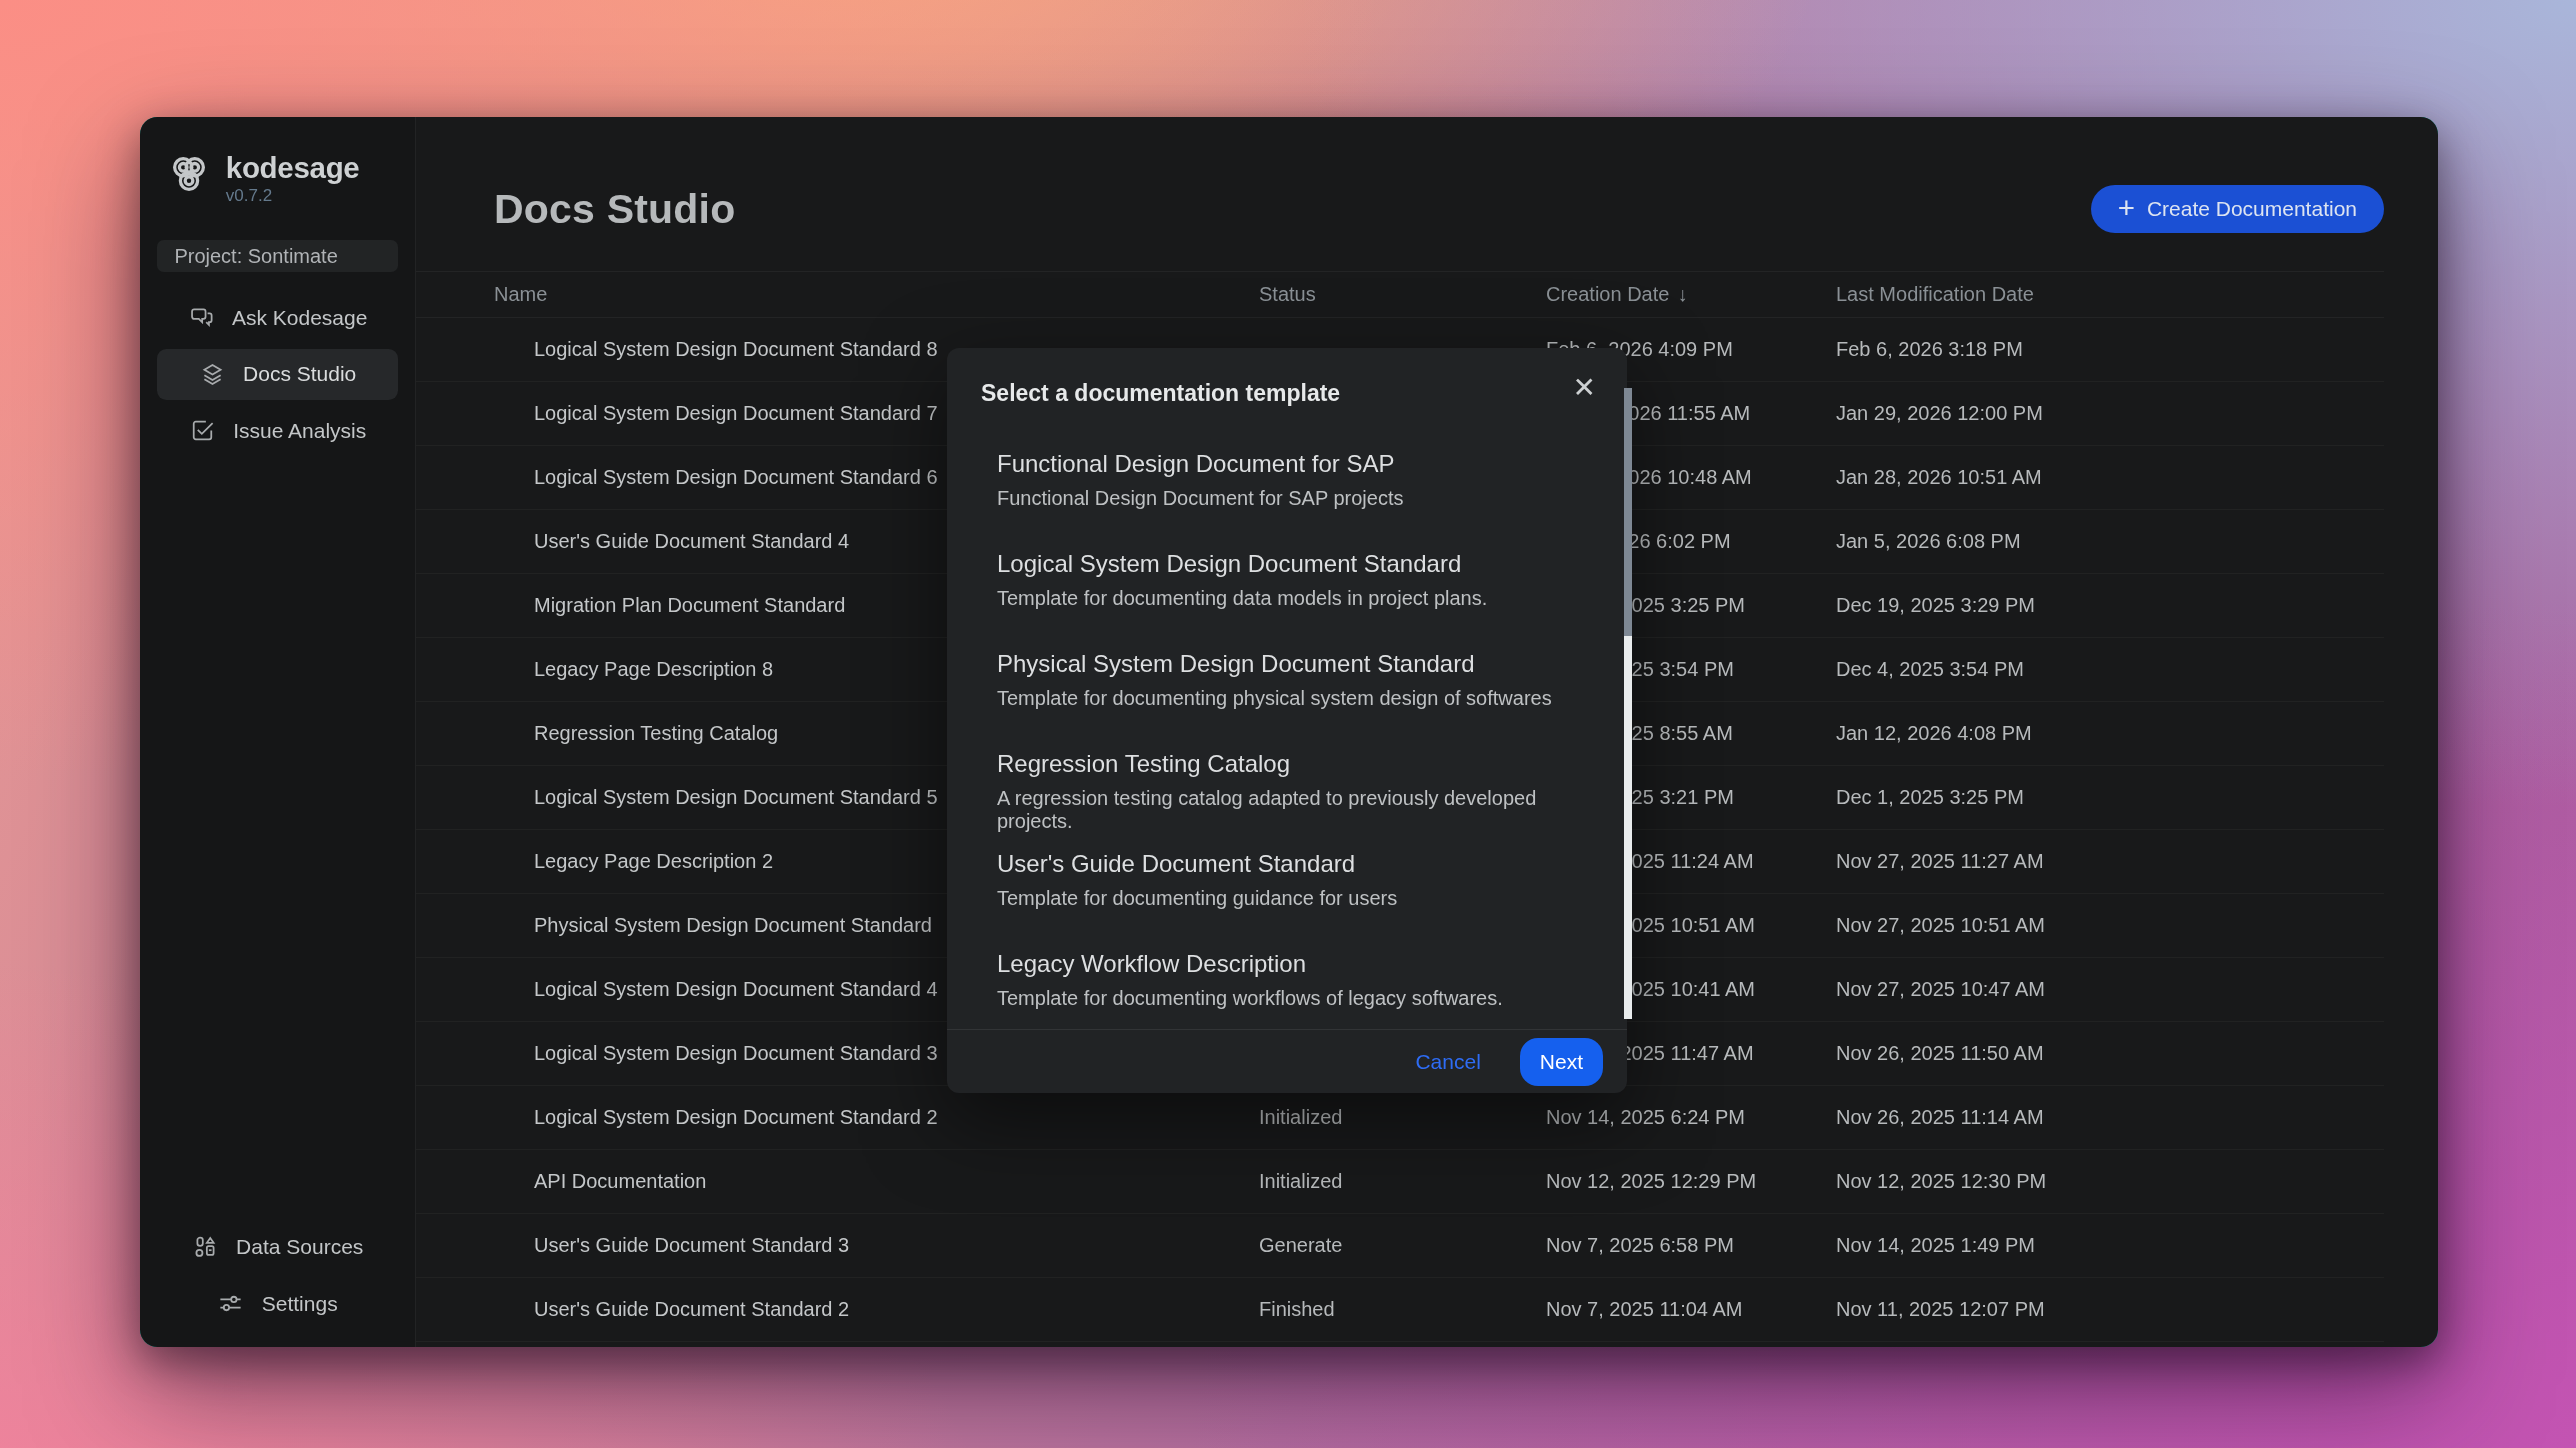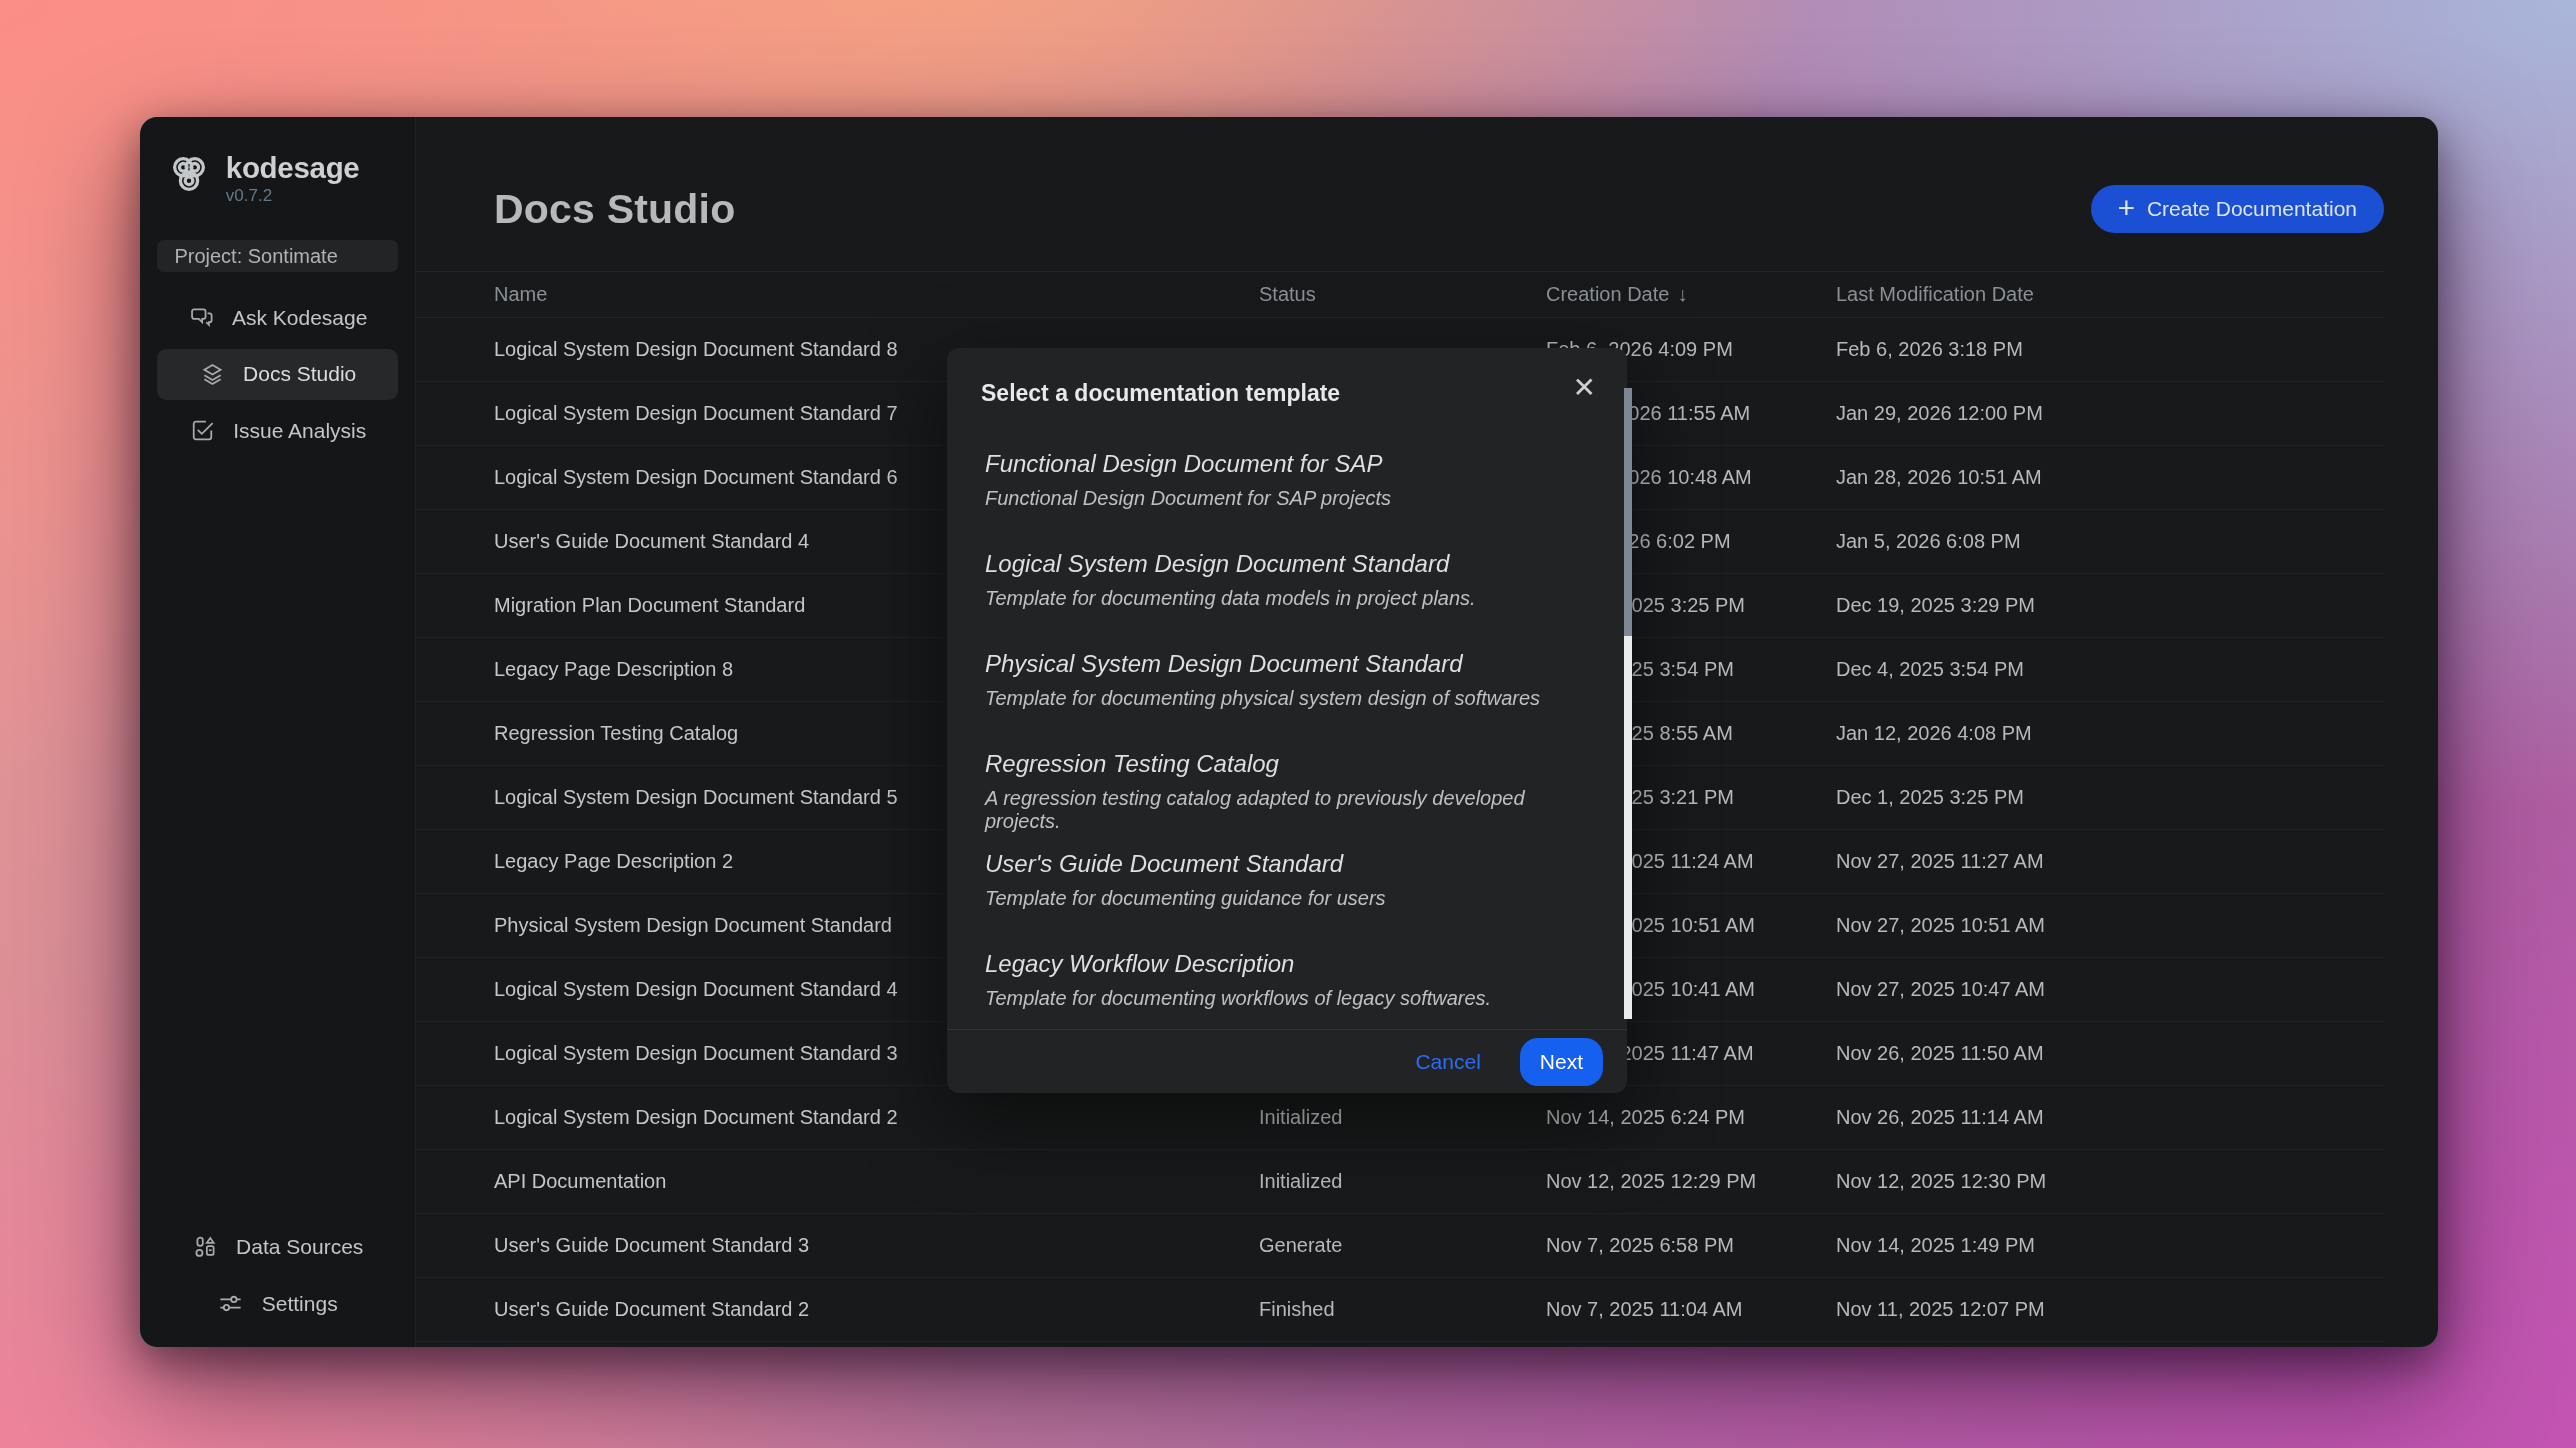--- a/index.html
+++ b/index.html
@@ -59,33 +59,33 @@
     align-items:center; padding-left:78px;
   }
   .thead {
     height:47px; font-size:20px; color:#8a9095;
     border-top:0.7px solid rgba(255,255,255,.05);
     border-bottom:0.7px solid rgba(255,255,255,.05);
   }
   .th { display:flex; align-items:center; gap:8px; }
   .sort-arrow { font-size:20px; color:#8a9095; }
   .trow { height:64px; border-bottom:0.7px solid rgba(255,255,255,.04); font-size:20px; color:#b7babc; cursor:pointer; }
-  .cell-name { color:#c4c7c9; }
+  .cell-name { color:#c4c7c9;margin-left:40px; }
   
   .modal {
     position:absolute; left:947px; top:348px; width:680px; height:745px;
     background:#212325; border-radius:12px;
     box-shadow:0 27px 81px rgba(0,0,0,.5);
   }
   .modal-title { position:absolute; top:32px; left:34px; font-size:23px; font-weight:700; color:#e7e9ea; }
   .close-btn {
     position:absolute; top:25.5px; right:31px; background:none; border:none; cursor:pointer;
     font-size:28px; font-weight:300; color:#cdd0d2; line-height:1; font-family:inherit;
   }
-  .modal-list { position:absolute; top:101px; left:38px; right:47px;font-style:italic; }
+  .modal-list { position:absolute; top:101px; left:50px; right:47px; }
   .tpl-item { height:100px; cursor:pointer; }
   .tpl-title { font-size:24px; font-weight:500; color:#dddfe1; line-height:29.5px; }
   .tpl-desc { font-size:20px; color:#bec1c3; margin-top:8.7px; }
   .modal-scrollbar { position:absolute; top:40px; right:-5.4px; width:8.7px; }
   .sb-track { width:8.7px; height:248px; background:#7e8894; }
   .sb-thumb { width:8.7px; height:383px; background:#e9eced; cursor:pointer; }
   .modal-footer {
     position:absolute; left:0; right:0; bottom:0; height:64px;
     border-top:0.7px solid rgba(255,255,255,.08);
     display:flex; align-items:center; justify-content:flex-end; gap:39px; padding:0 24px;

